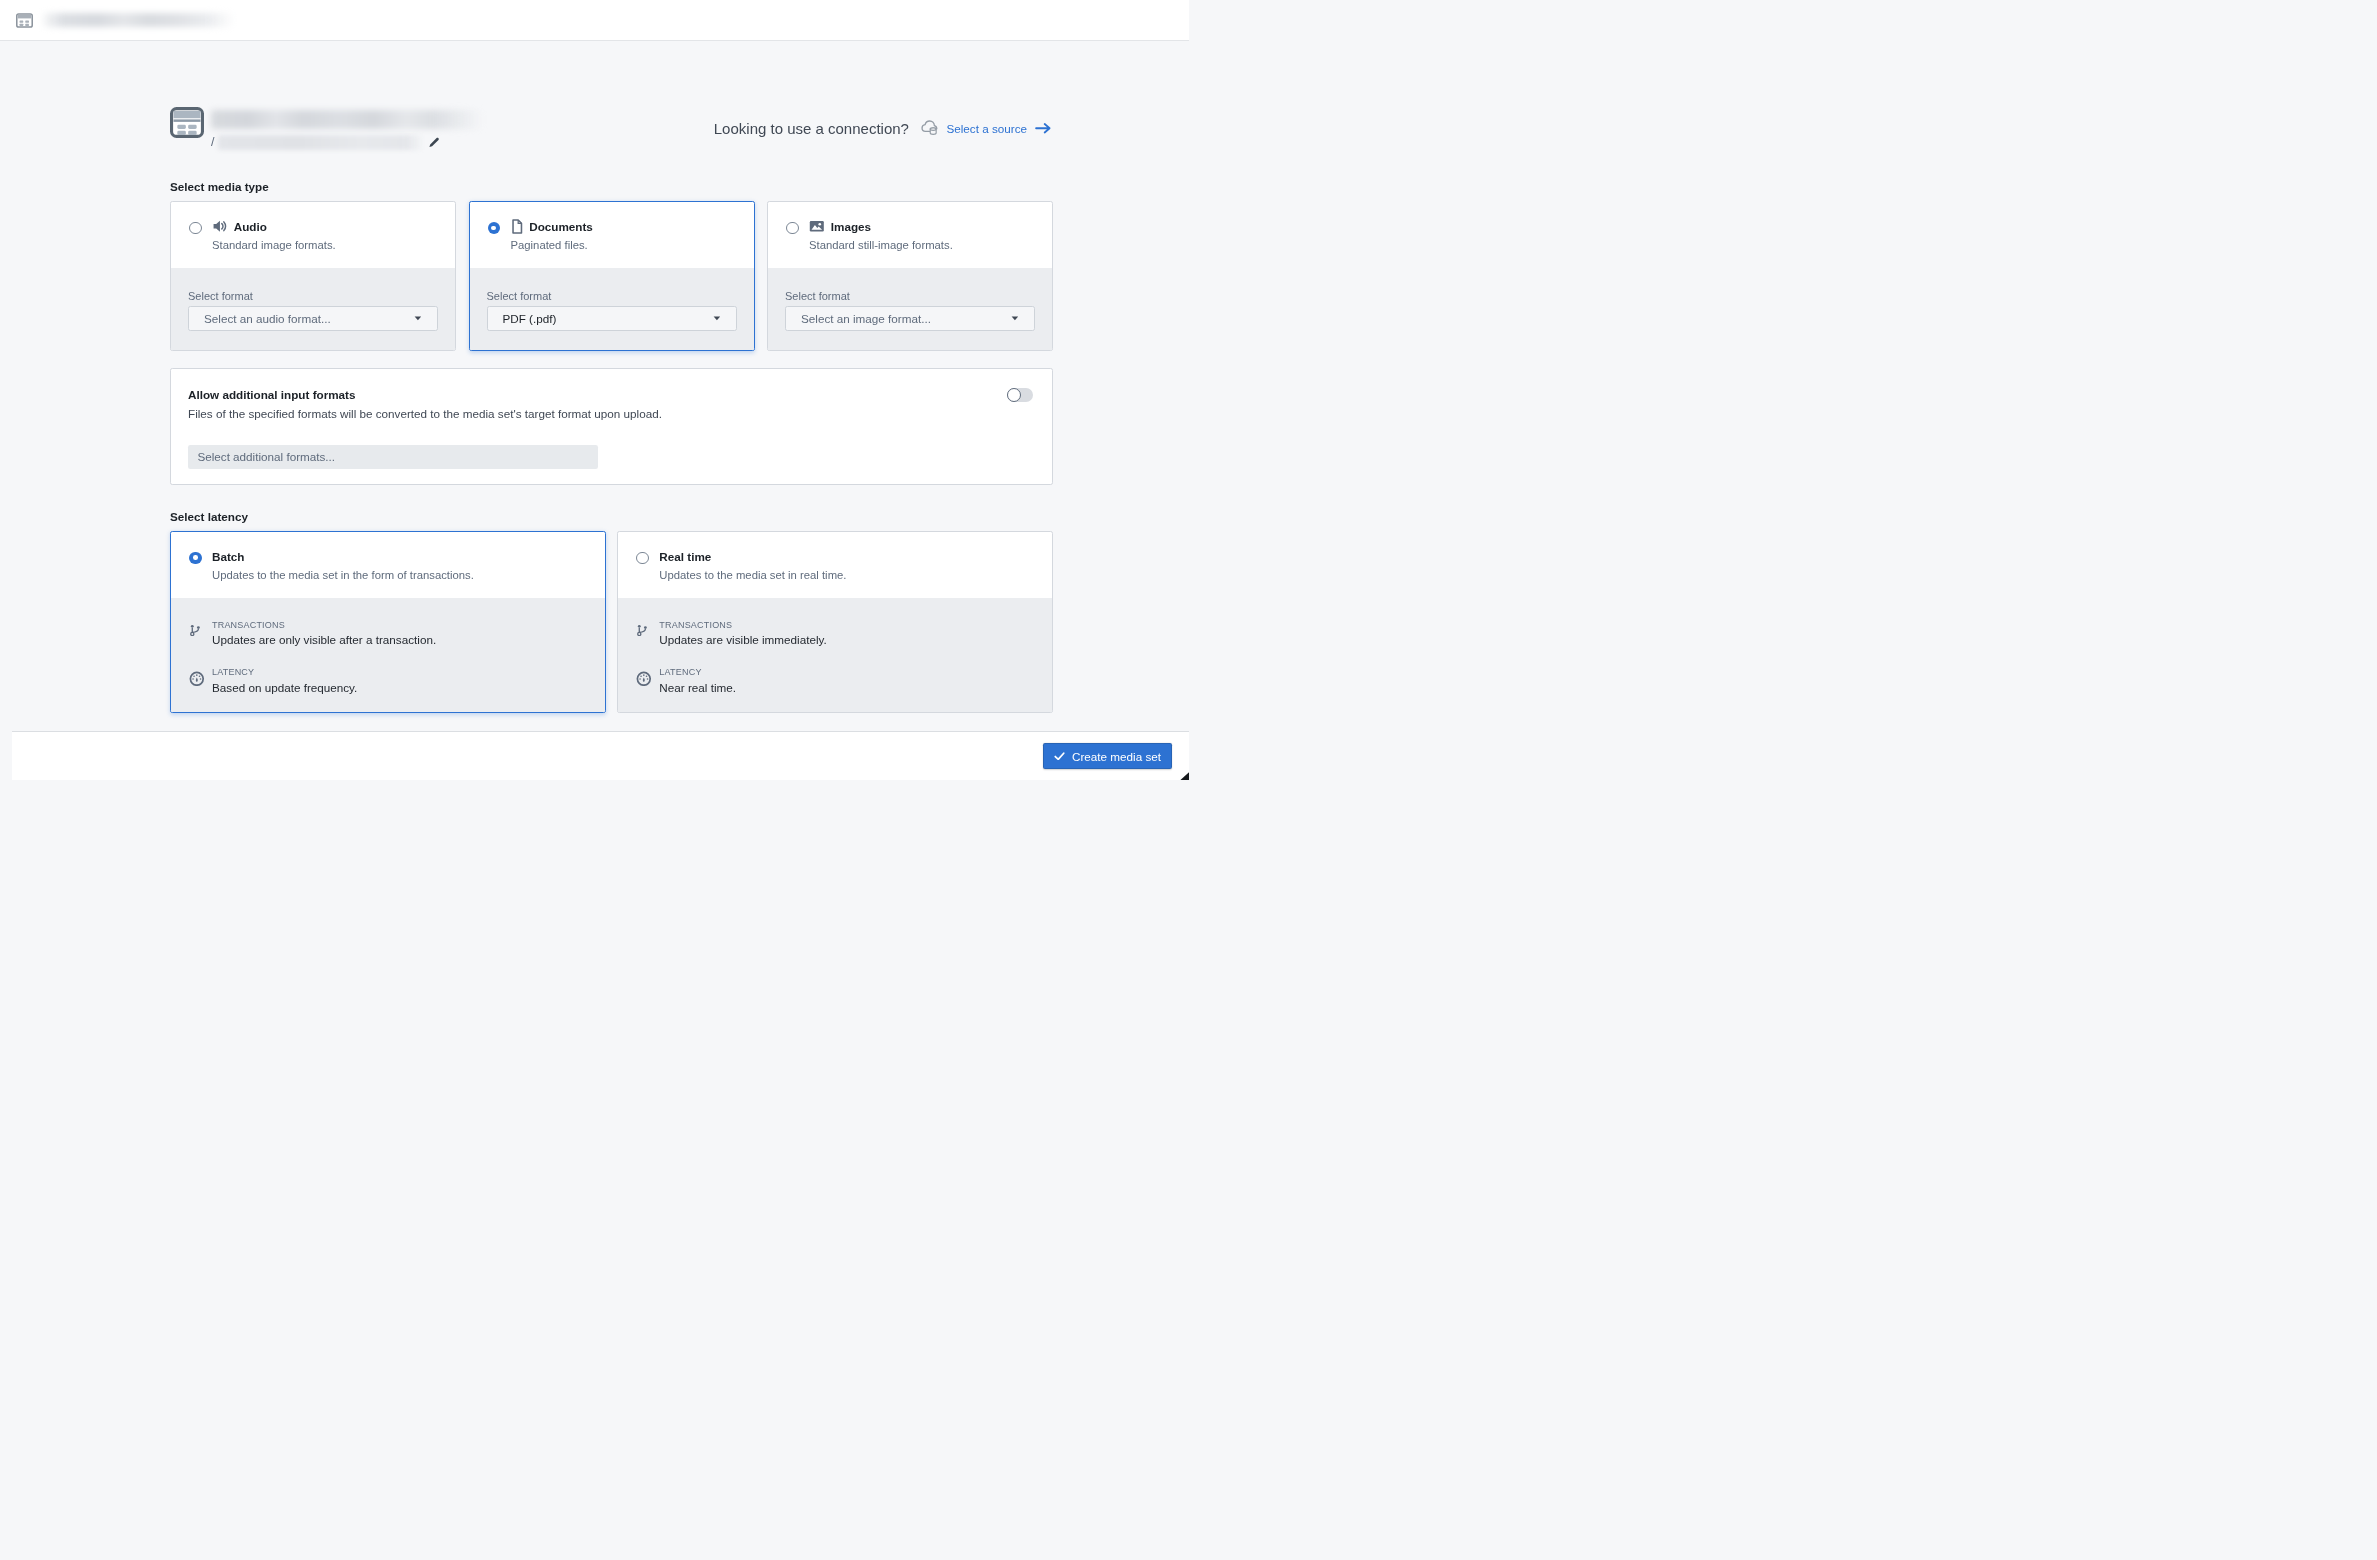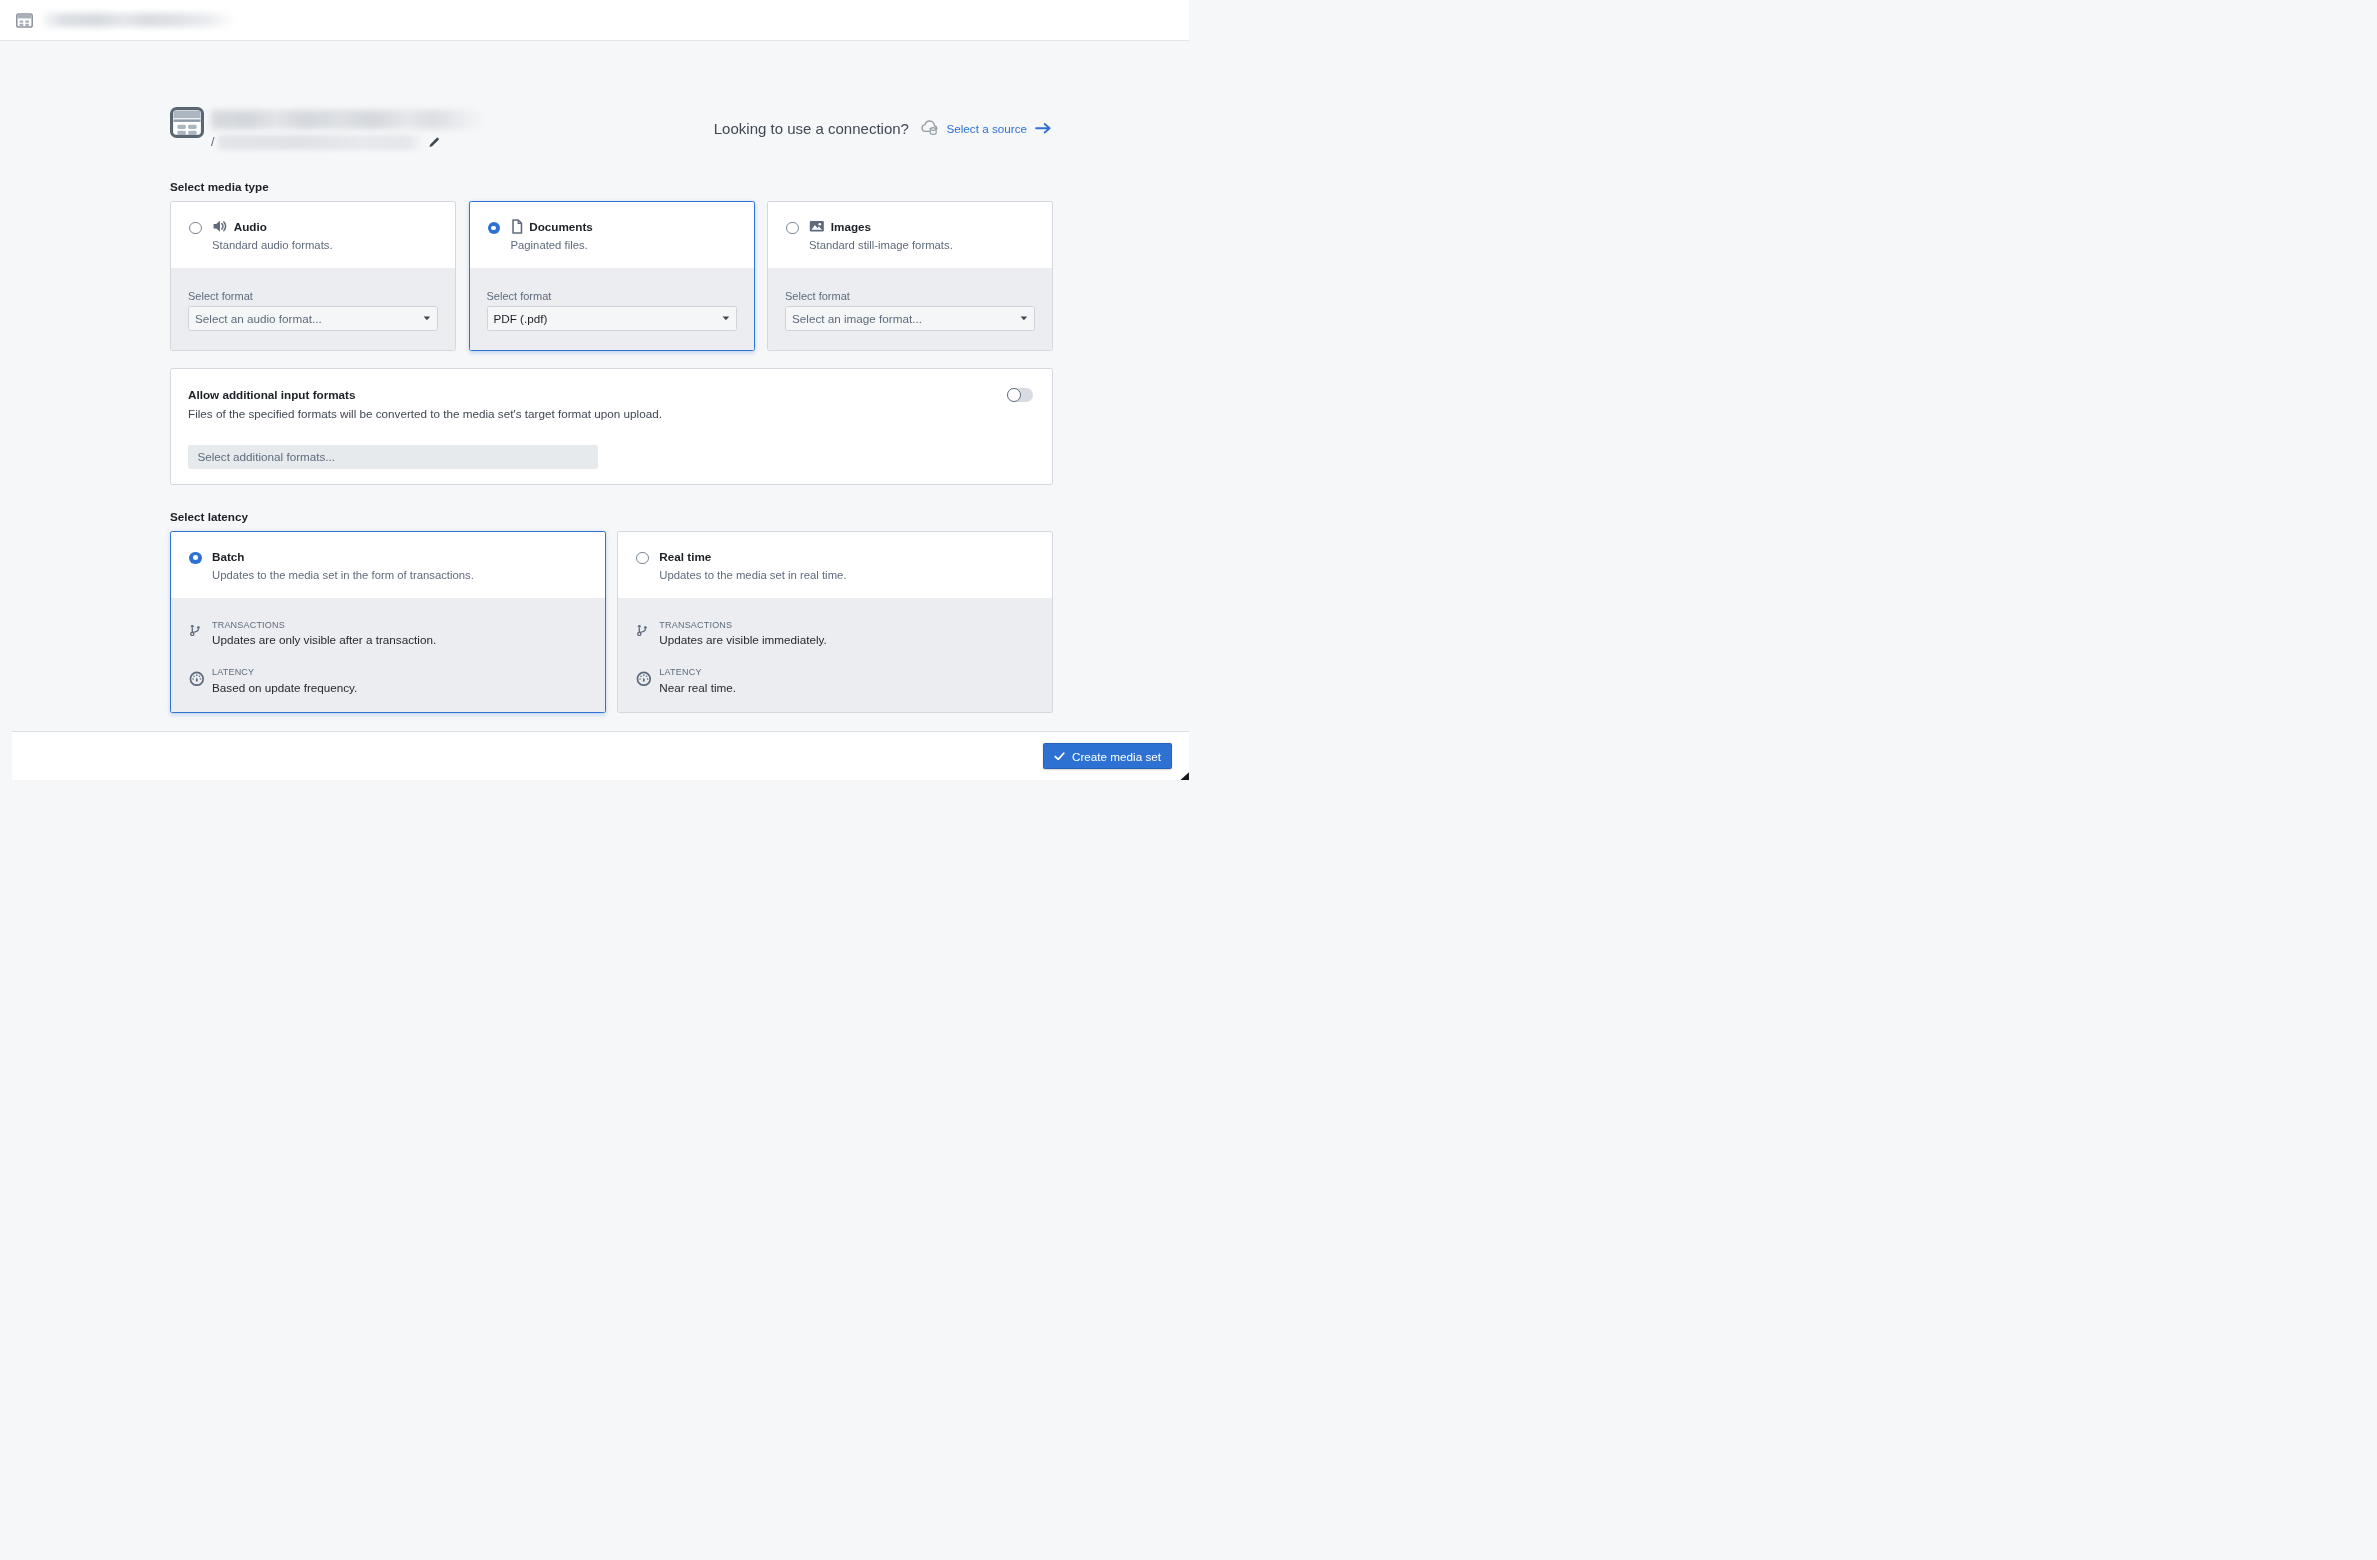--- a/index.html
+++ b/index.html
@@ -60,21 +60,21 @@
   .radio.checked{border:none;background:#2D72D2;}
   .radio.checked::after{content:"";position:absolute;left:3.9px;top:3.9px;width:4.7px;height:4.7px;border-radius:50%;background:#fff;}
   .title-row{position:absolute;left:41px;top:17px;display:flex;align-items:center;gap:6.2px;height:15.6px;}
   .card-title{font-size:11.7px;font-weight:700;color:#1C2127;}
   .card-desc{position:absolute;left:41px;top:37px;font-size:11.3px;color:#5F6B7C;}
   .card-gray{background:#EBEDF0;flex:1;position:relative;}
   .fmt-label{position:absolute;left:17px;top:22px;font-size:11px;color:#5F6B7C;}
   .select{
     position:absolute;left:17px;right:17px;top:38px;height:25px;box-sizing:border-box;
     background:#F5F6F8;border:0.8px solid #CED3D9;border-radius:2.3px;
-    display:flex;align-items:center;justify-content:space-between;padding:0 6px;cursor:pointer;
+    display:flex;align-items:center;justify-content:space-between;padding:0 15px;cursor:pointer;
   }
   .select-value{font-size:11.7px;color:#1C2127;}
   .select-value.placeholder{color:#5F6B7C;}
   
   .info-icon{position:absolute;left:18px;}
   .info-label{position:absolute;left:41px;font-size:9px;letter-spacing:0.2px;color:#5F6B7C;}
   .info-text{position:absolute;left:41px;font-size:11.7px;color:#252A31;}
   .row1 .info-icon{top:26px;} .row1 .info-label{top:22px;} .row1 .info-text{top:35px;}
   .row2 .info-icon{top:73px;} .row2 .info-label{top:69px;} .row2 .info-text{top:83px;}
   
@@ -185,21 +185,21 @@
         <span class="radio"></span>
         <div class="title-row">
           <span>
             <svg width="15.6" height="12.5" viewBox="0 0 20 16">
               <path d="M2,5.2 H5.4 L10.2,1 V15 L5.4,10.8 H2 Z" fill="#5F6B7C"></path>
               <path d="M12.6,4.6 a4.6,4.6 0 0 1 0,6.8 M15.2,2.4 a8.2,8.2 0 0 1 0,11.2" stroke="#5F6B7C" stroke-width="1.9" fill="none" stroke-linecap="round"></path>
             </svg>
           </span>
           <span class="card-title">Audio</span>
         </div>
-        <div class="card-desc">Standard audio formats.</div>
+        <div class="card-desc">Standard image formats.</div>
       </div>
       <div class="card-gray">
         <div class="fmt-label">Select format</div>
         <div class="select">
           <span class="select-value placeholder">Select an audio format...</span>
           <span>
             <svg width="7.8" height="4.7" viewBox="0 0 10 6">
                 <path d="M0.8,0.6 H9.2 L5,5.4 Z" fill="#404854"></path>
               </svg>
           </span>

